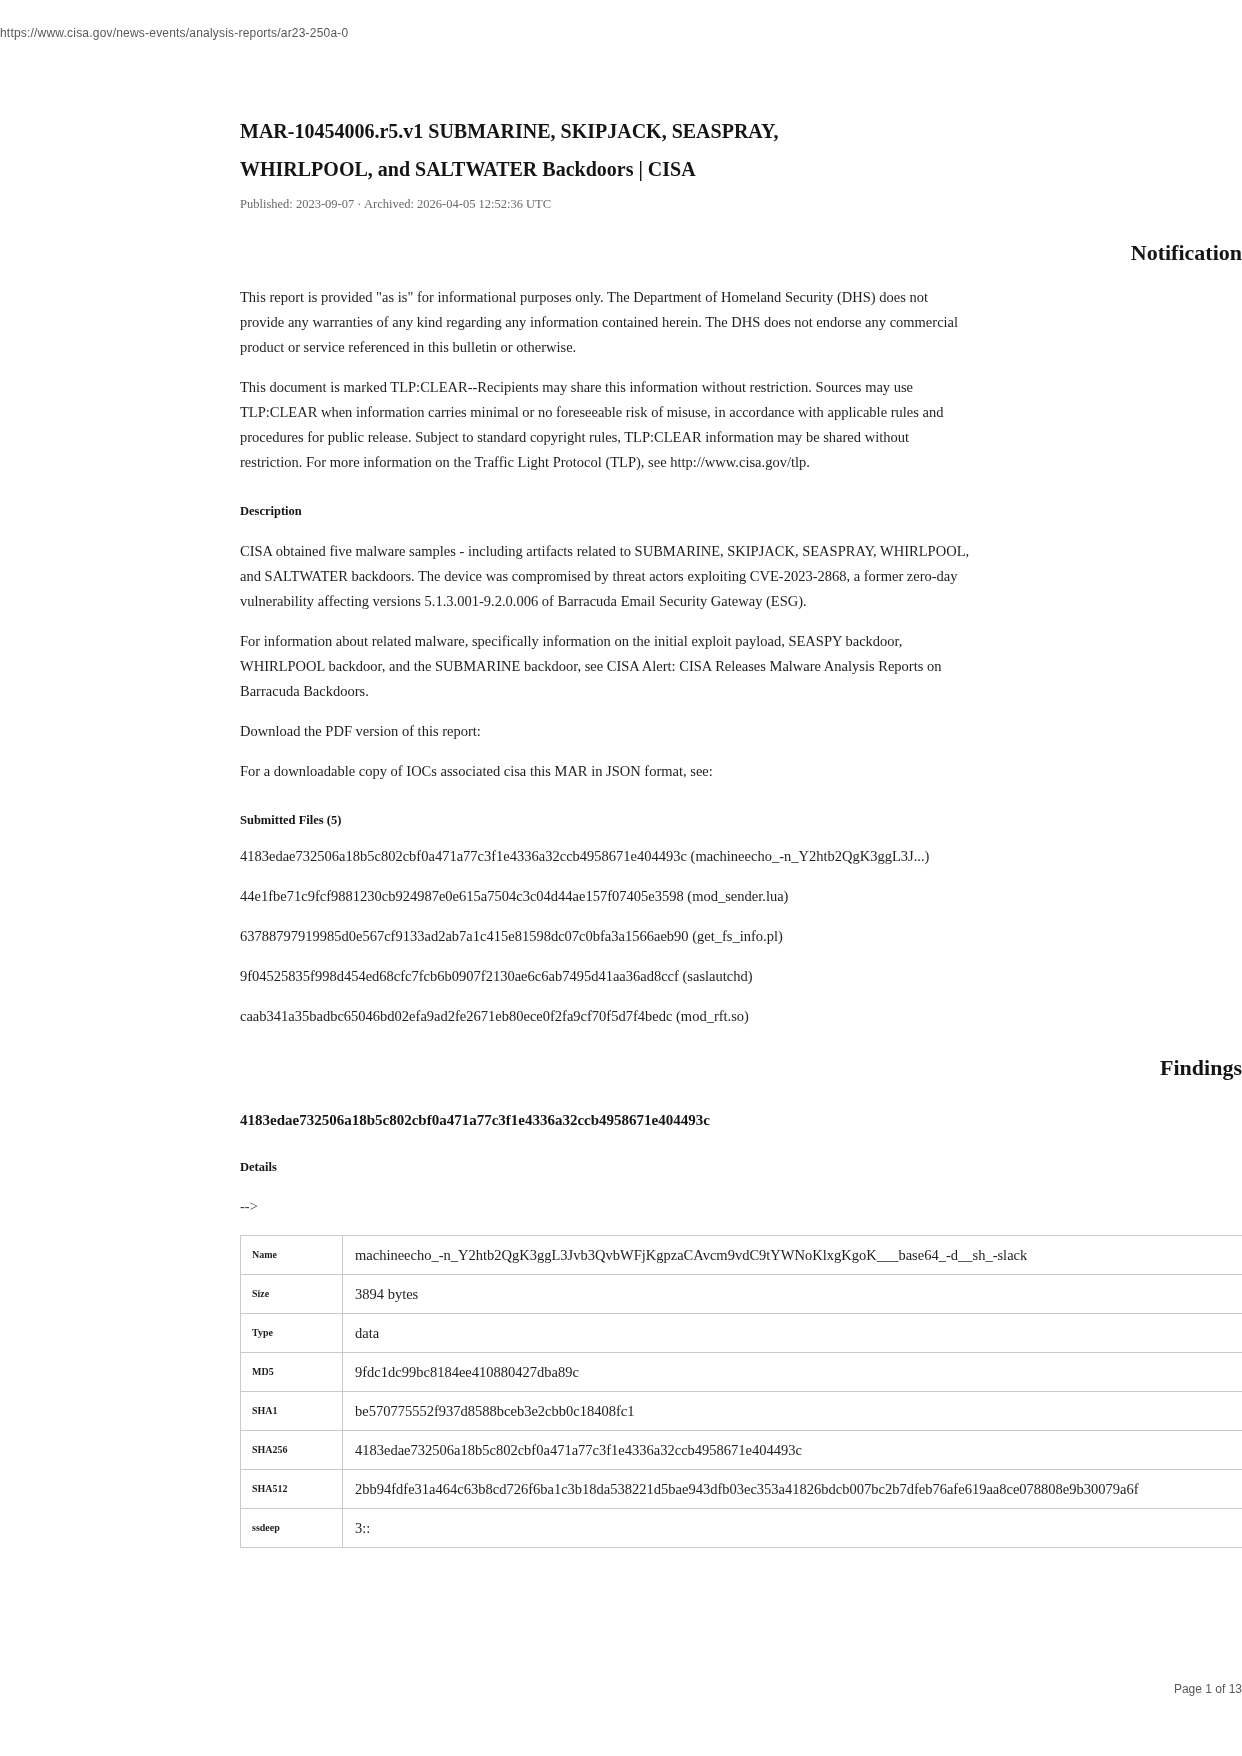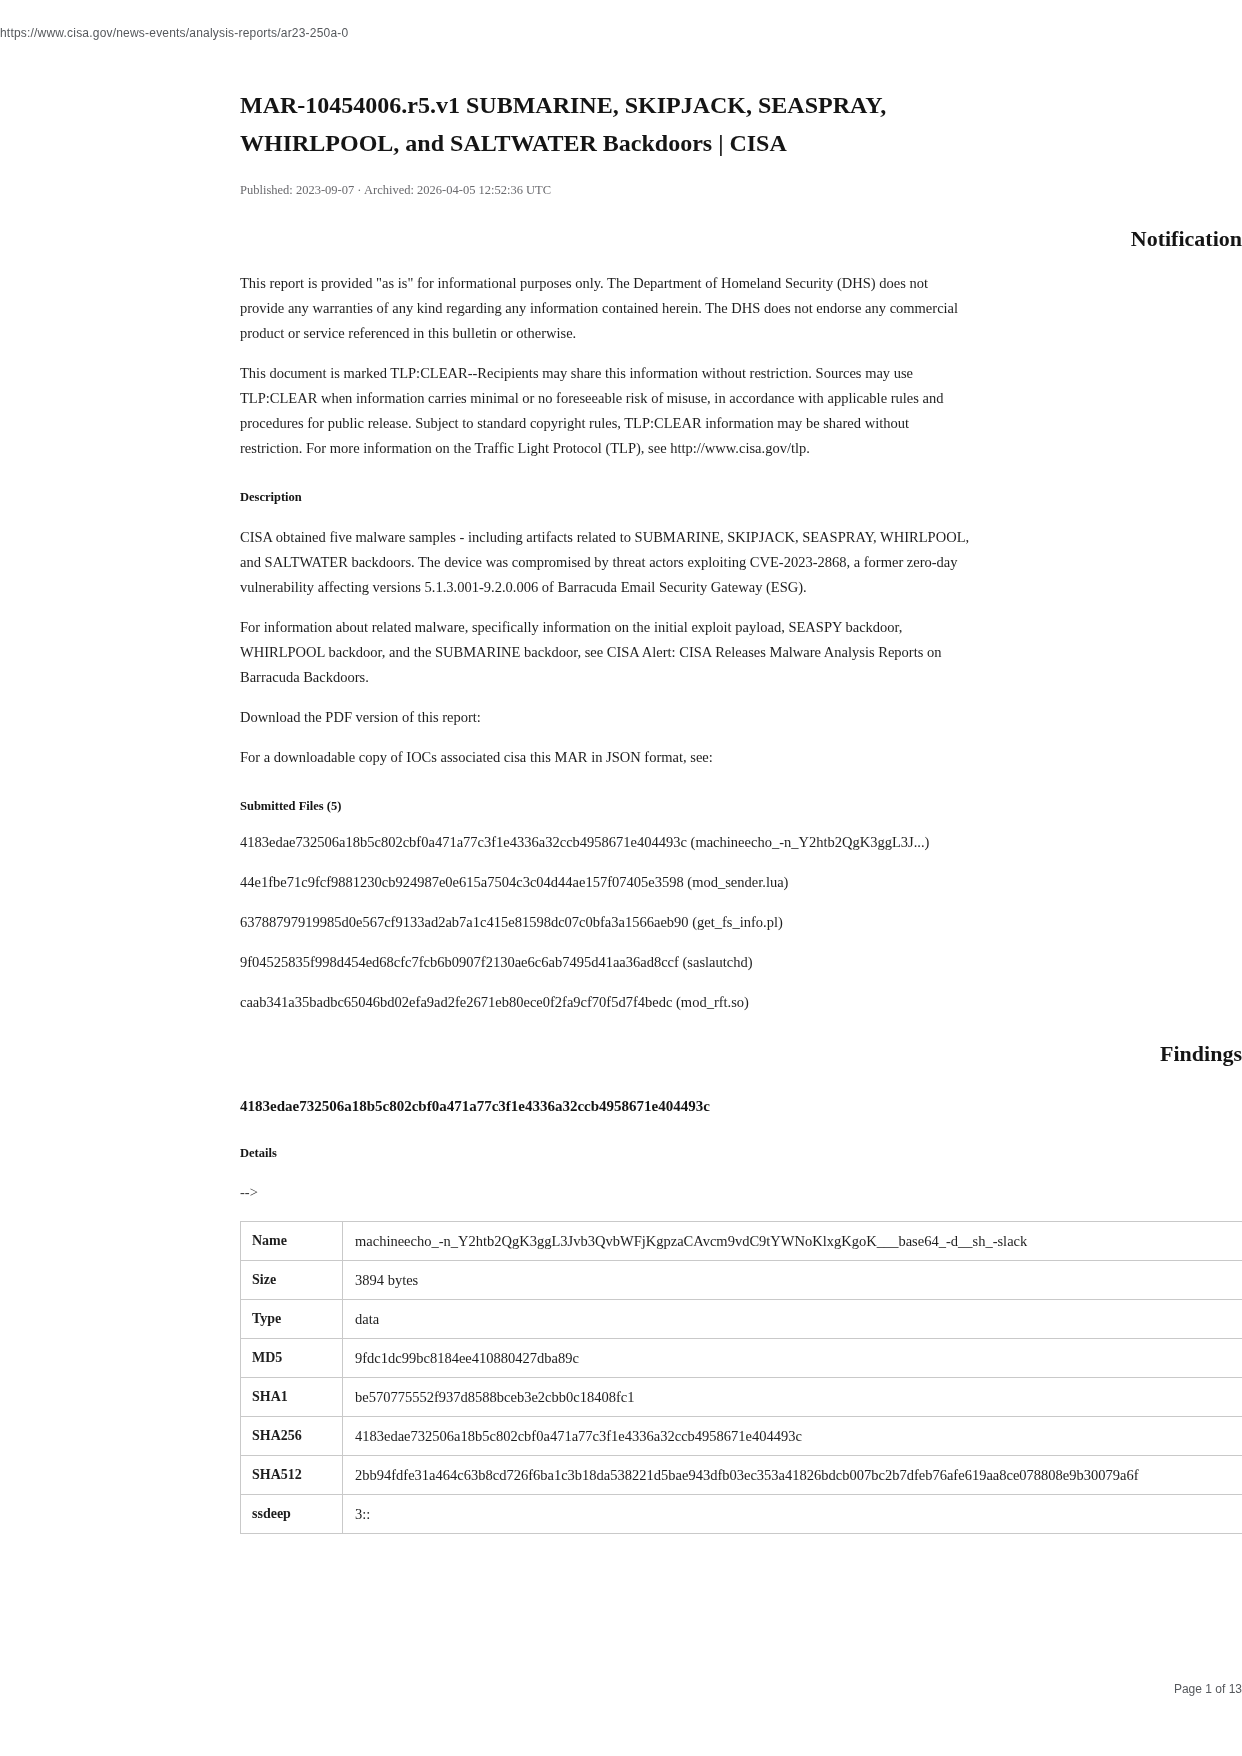--- a/index.html
+++ b/index.html
@@ -21,27 +21,27 @@
     position:absolute; top:1682px; left:0; width:100%;
     text-align:right;
     font-family:"Liberation Sans", sans-serif;
     font-size:12px;
     color:#55585c;
   }
   .content {
     position:absolute; left:240px; top:0; width:1002px;
   }
   h1.title {
-    margin:0; padding-top:86px;
-    font-size:24px; line-height:38px; font-weight:bold;
+    margin:0; padding-top:112px;
+    font-size:20px; line-height:38px; font-weight:bold;
     color:#151515;
     max-width:660px;
   }
   .meta {
-    margin-top:18px;
+    margin-top:6px;
     font-size:12.5px; line-height:20px;
     color:#6a6a6e;
   }
   h2.section {
     margin:26px 0 0 0;
     font-size:22px; line-height:26px; font-weight:bold;
     color:#151515;
     text-align:right;
   }
   h3.subsection {
@@ -77,21 +77,21 @@
     table-layout:fixed;
     width:1100px; 
   }
   table.details td {
     border:1px solid #c9c9c9;
     vertical-align:middle;
   }
   td.row-label {
     width:84px;
     font-weight:bold;
-    font-size:14px; line-height:18px;
+    font-size:10px; line-height:18px;
     padding:10px 6px 10px 11px;
   }
   td.row-value {
     font-size:14.5px; line-height:18px;
     padding:10px 6px 10px 12px;
     white-space:nowrap;
   }
 </style>
 </head>
 <body>

